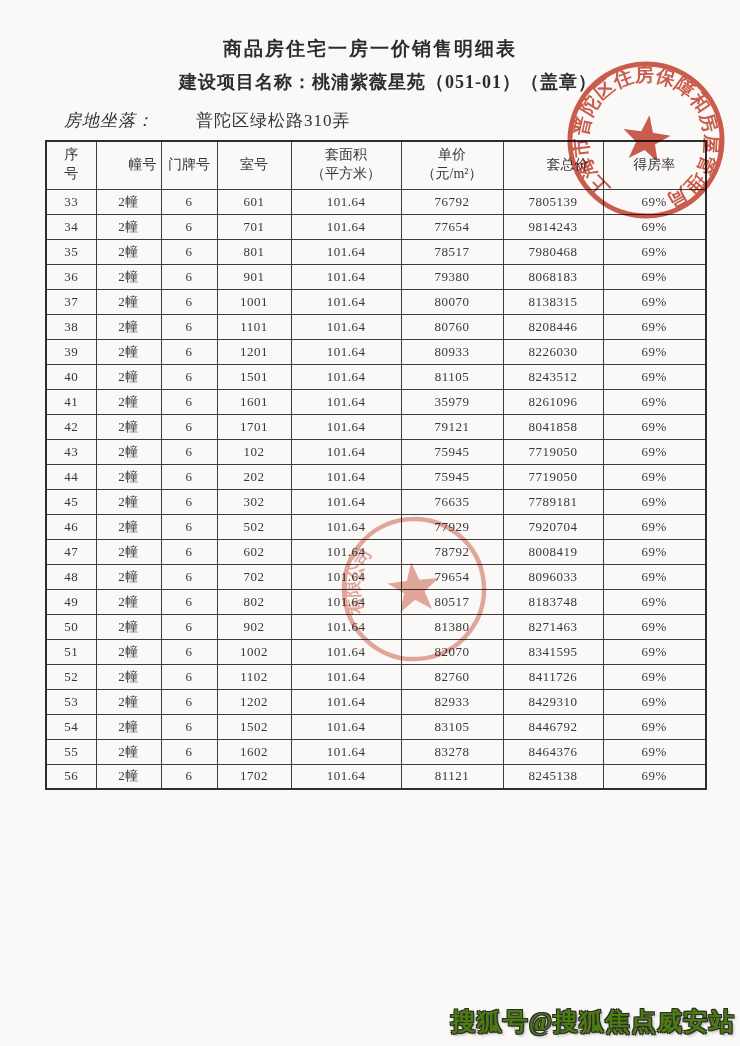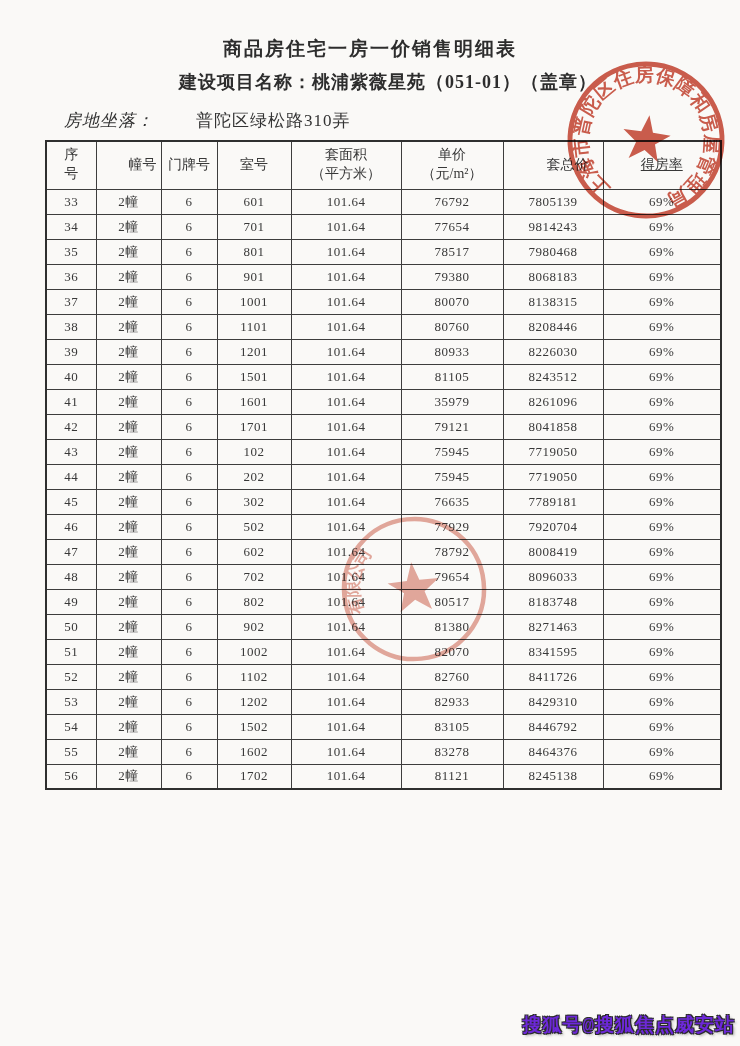--- a/index.html
+++ b/index.html
@@ -39,23 +39,23 @@
   table.price tbody tr { height:25px; }
   table.price td { font-size:13px; letter-spacing:0.5px; }
   .stamp {
     position:absolute; mix-blend-mode:multiply; pointer-events:none;
   }
   .stamp text { font-family:"Liberation Serif", serif; font-weight:bold; }
   #seal-gov  { left:553px; top:47px;  opacity:0.82; transform:rotate(8deg); }
   #seal-co   { left:334px; top:509px; opacity:0.50; transform:rotate(-6deg); }
   .watermark {
     position:absolute; right:5px; bottom:8px;
-    font-family:Liberation Mono, monospace;
-    font-size:19px; font-weight:bold; letter-spacing:1px;
-    color:#6d28d9;
+    font-family:Liberation Serif, serif;
+    font-size:25px; font-weight:bold; letter-spacing:1px;
+    color:#4d7c0f;
     text-shadow:
       -1px -1px 0 #2b2b2b, 1px -1px 0 #2b2b2b,
       -1px  1px 0 #2b2b2b, 1px  1px 0 #2b2b2b,
        2px  2px 3px rgba(0,0,0,0.35);
   }
 </style>
 </head>
 <body>
 
 <div class="page">
@@ -71,21 +71,21 @@
   <table class="price">
     <thead id="thead">
         <tr>
           <th style="width: 50px;">序<br>号</th>
           <th style="width: 65px; padding-left: 28px;">幢号</th>
           <th style="width: 56px;">门牌号</th>
           <th style="width: 74px;">室号</th>
           <th style="width: 110px;">套面积<br>（平方米）</th>
           <th style="width: 102px;">单价<br>（元/m²）</th>
           <th style="width: 100px; padding-left: 29px;">套总价</th>
-          <th style="width: 118px; text-decoration: underline;">得房率</th>
+          <th style="width: 103px;">得房率</th>
         </tr>
       </thead>
     <tbody id="tbody">
         <tr>
           <td>33</td>
           <td>2幢</td>
           <td>6</td>
           <td>601</td>
           <td>101.64</td>
           <td>76792</td>

